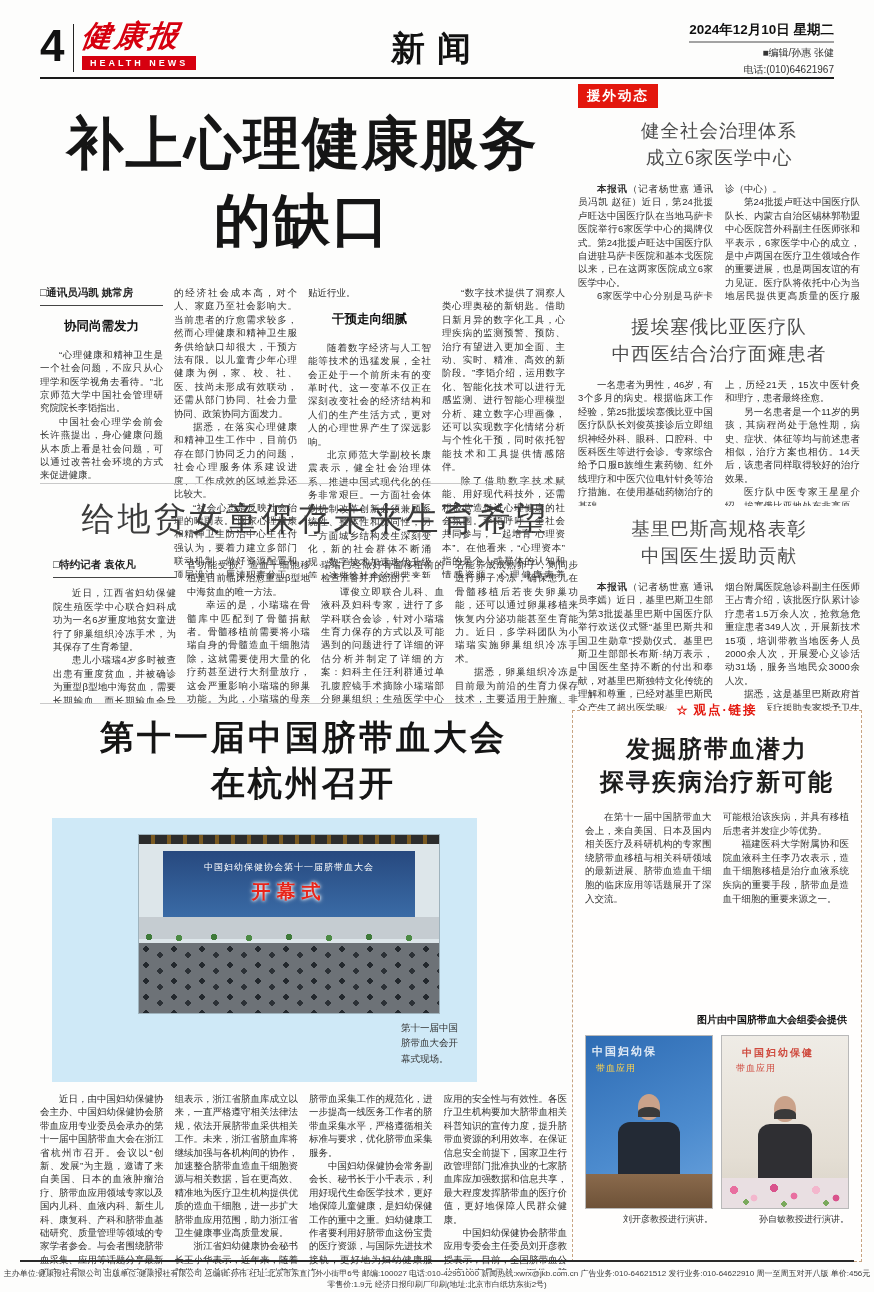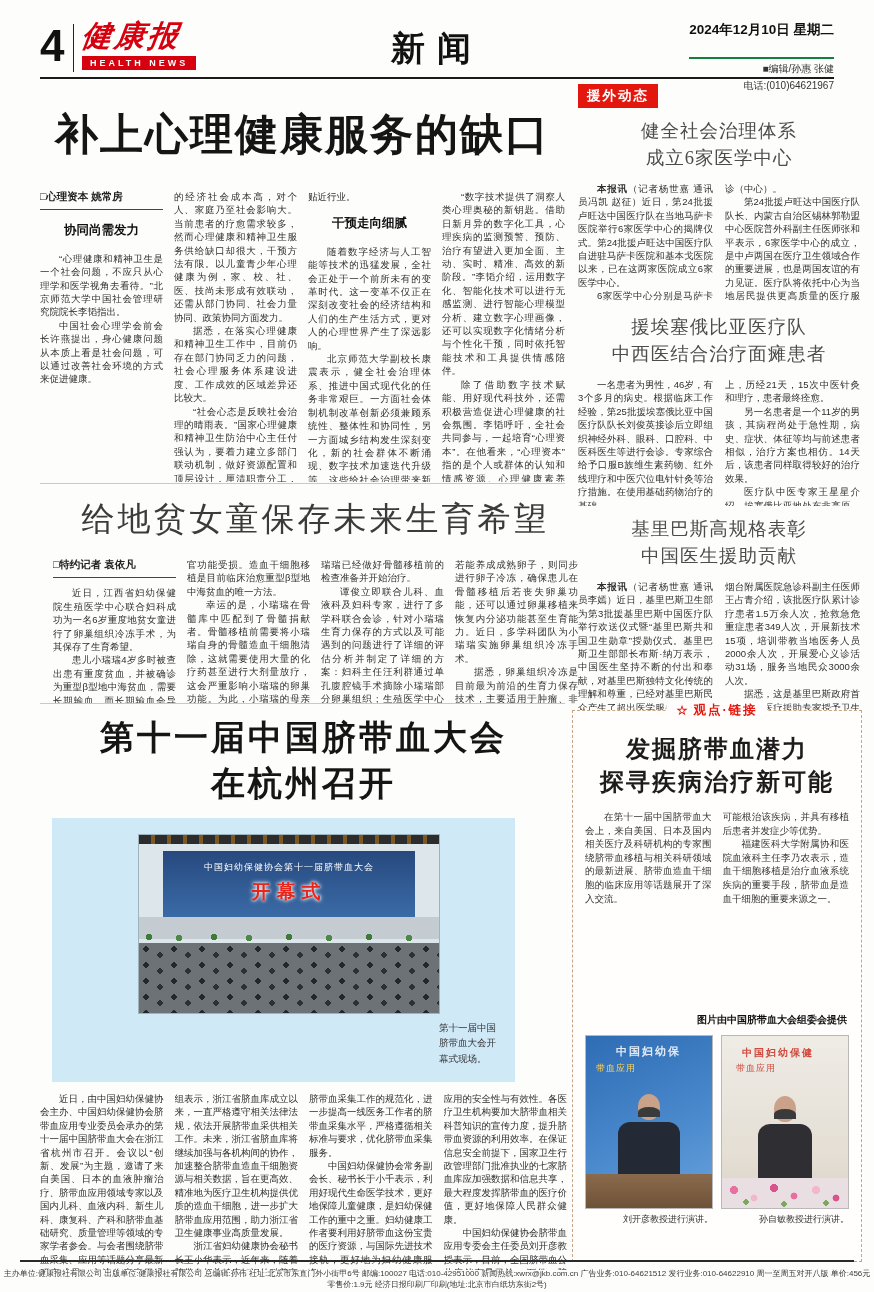--- a/index.html
+++ b/index.html
@@ -6,49 +6,49 @@
   body{width:874px;height:1292px;position:relative;background:#fdfdfc;font-family:"Liberation Sans",sans-serif;color:#2e2e2e;overflow:hidden;}
   
   .page-header{position:absolute;left:40px;top:18px;width:794px;height:58px;}
   .pagenum{position:absolute;left:0;top:4px;font-size:44px;font-weight:900;color:#111;line-height:48px;}
   .head-div{position:absolute;left:33px;top:6px;width:1px;height:48px;background:#222;}
   .masthead{position:absolute;left:42px;top:2px;}
   .logo-cn{font-family:"Liberation Serif",serif;font-style:italic;font-weight:bold;font-size:30px;color:#d6000f;letter-spacing:3px;transform:skewX(-8deg);display:inline-block;line-height:32px;}
   .logo-en{display:inline-block;background:#d6000f;color:#fff;font-size:9px;font-weight:bold;letter-spacing:3px;padding:2px 8px;margin-top:3px;}
   .section-title{position:absolute;left:0;right:0;top:8px;text-align:center;font-size:34px;font-weight:900;letter-spacing:12px;color:#111;}
   .head-right{position:absolute;right:0;top:2px;text-align:right;}
-  .head-date{font-size:13.5px;font-weight:bold;color:#111;border-bottom:2px solid #15803d;padding-bottom:18px;display:inline-block;}
+  .head-date{font-size:13.5px;font-weight:bold;color:#111;border-bottom:2px solid #a3a3a3;padding-bottom:2px;display:inline-block;}
   .head-ed,.head-tel{font-size:10px;color:#333;margin-top:3px;}
   .head-rule{position:absolute;left:40px;top:77px;width:794px;height:2px;background:#1a1a1a;}
   
   .cols{display:flex;gap:11px;}
   .col{flex:1;text-align:justify;overflow:hidden;font-size:9.5px;line-height:13.4px;color:#2e2e2e;}
   .para{margin:0;text-indent:2em;}
   .para.cont{text-indent:0;}
   .col-subhead{text-align:center;font-weight:bold;font-size:12.5px;margin:14px 0;color:#111;}
   .byline{font-size:10.5px;font-weight:bold;color:#222;border-bottom:1px solid #444;padding-bottom:6px;margin-bottom:8px;}
   .hr-light{position:absolute;left:40px;width:525px;height:1px;background:#c9c9c9;}
   
   .main-article{position:absolute;left:40px;top:92px;width:525px;}
-  .main-title{text-align:center;font-size:43px;font-weight:900;letter-spacing:2px;color:#151515;margin:14px 0 26px;}
+  .main-title{text-align:center;font-size:57px;font-weight:900;letter-spacing:2px;color:#151515;margin:14px 0 26px;}
   .main-cols{height:292px;}
   
   .aid-box{position:absolute;left:578px;top:84px;width:282px;}
   .aid-label{display:inline-block;background:#e3170d;color:#fff;font-size:13.5px;font-weight:bold;letter-spacing:2px;padding:3px 9px;}
   .aid-article{margin-top:10px;}
   .aid-title{text-align:center;font-family:"Liberation Serif",serif;font-weight:400;font-size:18.5px;line-height:27px;color:#4c4c4c;letter-spacing:1px;margin:8px 0 10px;}
   .aid-cols{gap:12px;}
   
   .thal-article{position:absolute;left:53px;top:489px;width:525px;}
   .thal-title{text-align:center;font-size:33px;font-weight:400;letter-spacing:3px;color:#3b3b3b;margin:8px 0 16px;}
   .thal-cols{height:146px;}
   
   .cord-article{position:absolute;left:40px;top:708px;width:527px;}
   .cord-title{text-align:center;font-size:34px;font-weight:900;letter-spacing:3px;color:#151515;line-height:46px;margin:6px 0 12px;}
-  .photo-panel{position:relative;margin-left:12px;width:463px;height:264px;background:#cfe9f7;}
+  .photo-panel{position:relative;margin-left:12px;width:425px;height:264px;background:#cfe9f7;}
   .conf-photo{position:absolute;left:86px;top:16px;width:300px;height:178px;background:#dde6ea;overflow:hidden;border:1px solid #9fb3bd;}
   .conf-ceiling{position:absolute;left:0;top:0;width:100%;height:9px;background:repeating-linear-gradient(90deg,#2c2c2c 0 12px,#7a5a22 12px 16px);}
   .conf-screen{position:absolute;left:24px;top:16px;width:252px;height:66px;background:linear-gradient(#27497f,#3a6ba6);text-align:center;}
   .conf-banner{color:#fff;font-size:9px;letter-spacing:1px;display:block;margin-top:10px;}
   .conf-open{color:#e8251a;font-size:19px;font-weight:900;letter-spacing:6px;text-shadow:0 0 3px #fff,0 0 5px #fff;display:block;margin-top:5px;}
   .conf-stage{position:absolute;left:0;top:82px;width:100%;height:22px;background:#c5ccd1;}
   .conf-plants{position:absolute;left:0;top:96px;width:100%;height:12px;background:radial-gradient(circle 5px at 10px 6px,#3f7a3a 60%,transparent 61%),radial-gradient(circle 5px at 40px 7px,#4c8a44 60%,transparent 61%),radial-gradient(circle 5px at 75px 6px,#3f7a3a 60%,transparent 61%),radial-gradient(circle 5px at 110px 7px,#4c8a44 60%,transparent 61%),radial-gradient(circle 5px at 150px 6px,#3f7a3a 60%,transparent 61%),radial-gradient(circle 5px at 190px 7px,#4c8a44 60%,transparent 61%),radial-gradient(circle 5px at 230px 6px,#3f7a3a 60%,transparent 61%),radial-gradient(circle 5px at 270px 7px,#4c8a44 60%,transparent 61%);}
   .conf-audience{position:absolute;left:0;top:108px;width:100%;height:70px;background-color:#6d7277;background-image:radial-gradient(circle 4px at 7px 6px,#23282d 70%,transparent 71%),radial-gradient(circle 4px at 21px 12px,#2c3136 70%,transparent 71%);background-size:28px 16px;}
   .photo-caption{position:absolute;right:12px;bottom:16px;width:64px;font-size:9.5px;line-height:15.5px;color:#333;}
   .cord-cols{height:178px;margin-top:10px;}
@@ -56,21 +56,21 @@
   .viewpoint{position:absolute;left:572px;top:710px;width:290px;height:552px;border:1px dashed #c8a482;box-sizing:border-box;background:#fffefd;}
   .vp-label{position:absolute;left:50%;top:-9px;transform:translateX(-50%);background:#fffefd;color:#e3170d;font-size:12.5px;font-weight:bold;letter-spacing:2px;padding:0 10px;white-space:nowrap;}
   .vp-label .star{color:#e3170d;font-size:11px;margin-right:4px;}
   .vp-title{text-align:center;font-family:"Liberation Serif",serif;font-weight:bold;font-size:24px;line-height:33px;letter-spacing:2px;color:#1c1c1c;margin:22px 6px 12px;}
   .vp-cols{margin:0 12px;height:196px;font-family:"Liberation Serif",serif;}
   .vp-cols .col{font-size:9.5px;line-height:13.6px;color:#333;}
   .vp-credit{margin:6px 14px 0;text-align:right;font-size:10px;font-weight:bold;color:#111;}
   .vp-photos{display:flex;gap:8px;margin:8px 12px 0;}
   .vp-photo{width:129px;height:172px;position:relative;overflow:hidden;border:1px solid #b9b9b9;}
   .vp-photo.left{background:linear-gradient(155deg,#2e6cb4 0%,#4c8bce 60%,#6ba3dd 100%);}
-  .vp-screen-text{position:absolute;left:6px;top:8px;color:rgba(255,255,255,.85);font-size:11px;font-weight:bold;letter-spacing:2px;margin-left:24px;}
+  .vp-screen-text{position:absolute;left:6px;top:8px;color:rgba(255,255,255,.85);font-size:11px;font-weight:bold;letter-spacing:2px;}
   .vp-screen-text2{position:absolute;left:10px;top:26px;color:#ffd34d;font-size:9px;letter-spacing:1px;}
   .figure{position:absolute;left:50%;transform:translateX(-50%);}
   .fig-head{width:22px;height:26px;background:#caa28a;border-radius:50% 50% 45% 45%;margin:0 auto;}
   .fig-hair{width:22px;height:10px;background:#3a3a3a;border-radius:50% 50% 0 0;margin:0 auto -24px;position:relative;top:-1px;}
   .fig-body{width:62px;height:60px;background:#232a35;border-radius:12px 12px 0 0;margin:2px auto 0;}
   .podium{position:absolute;left:0;bottom:0;width:100%;height:34px;background:linear-gradient(#8a6a4c,#6e5238);}
   .vp-photo.right{background:linear-gradient(#efece6,#e4ded4 70%,#d8d2c6);}
   .vp-red-text{position:absolute;left:20px;top:10px;color:#cf4a3e;font-size:10px;font-weight:bold;letter-spacing:2px;}
   .vp-red-text2{position:absolute;left:14px;top:26px;color:#cf4a3e;font-size:9px;letter-spacing:1px;}
   .fig-body.f{background:#2f2f33;width:54px;}
@@ -98,21 +98,21 @@
     <div class="head-ed">■编辑/孙惠 张健</div>
     <div class="head-tel">电话:(010)64621967</div>
   </div>
 </div>
 <div class="head-rule"></div>
 
 <div class="main-article">
   <h1 class="main-title">补上心理健康服务的缺口</h1>
   <div class="cols main-cols">
     <div class="col">
-      <div class="byline">□心理资本 姚常房</div>
+      <div class="byline">□通讯员冯凯 姚常房</div>
       <div>
           <div class="col-subhead">协同尚需发力</div>
           <p class="para">“心理健康和精神卫生是一个社会问题，不应只从心理学和医学视角去看待。”北京师范大学中国社会管理研究院院长李韬指出。</p>
           <p class="para">中国社会心理学会前会长许燕提出，身心健康问题从本质上看是社会问题，可以通过改善社会环境的方式来促进健康。</p>
         </div>
     </div>
     <div class="col">
         <p class="para cont">的经济社会成本高，对个人、家庭乃至社会影响大。当前患者的疗愈需求较多，然而心理健康和精神卫生服务供给缺口却很大，干预方法有限。以儿童青少年心理健康为例，家、校、社、医、技尚未形成有效联动，还需从部门协同、社会力量协同、政策协同方面发力。</p>
         <p class="para">据悉，在落实心理健康和精神卫生工作中，目前仍存在部门协同乏力的问题，社会心理服务体系建设进度、工作成效的区域差异还比较大。</p>
         <p class="para">“社会心态是反映社会治理的晴雨表。”国家心理健康和精神卫生防治中心主任付强认为，要着力建立多部门联动机制，做好资源配置和顶层设计，厘清职责分工，压实责任，共同健全社会心理服务体系，尤其要加强预防端和康复端的建设。心理健康和精神卫生工作更重要的是从体系内向体系外溢出，要从医疗机构走进社区、家庭、机关、厂矿、学校等各个领域，让社会心理服务贴近社会、贴近需求，</p>

